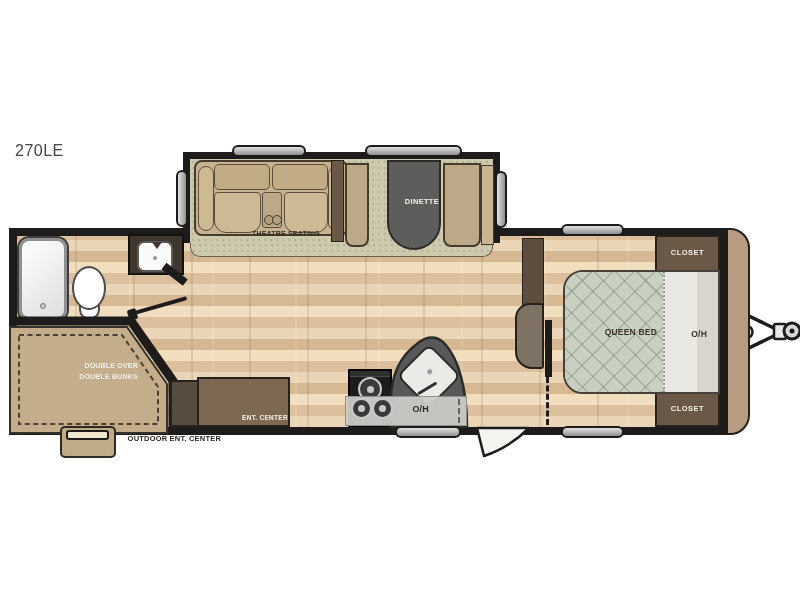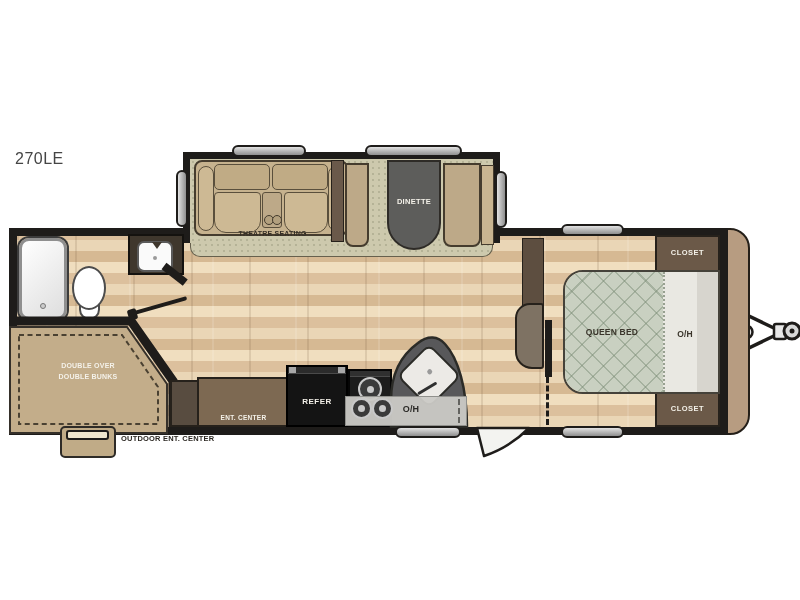--- a/index.html
+++ b/index.html
@@ -1,22 +1,22 @@
 <!DOCTYPE html>
 <html><head>
 <meta charset="utf-8">
 <style>
   html,body{margin:0;padding:0;background:#ffffff;}
   .canvas{position:relative;width:800px;height:600px;background:#ffffff;overflow:hidden;
           font-family:"Liberation Sans", sans-serif;}
   .abs{position:absolute;box-sizing:border-box;}
   .lbl{position:absolute;box-sizing:border-box;font-weight:700;color:#352f26;
-       letter-spacing:.2px;text-align:center;line-height:1.15;white-space:nowrap;}
+       letter-spacing:.2px;text-align:right;line-height:1.15;white-space:nowrap;}
   .lbl-white{color:#f4f1e9;}
-  .model{font-size:16px;font-weight:500;color:#454545;letter-spacing:.5px;margin-top:8px;}
+  .model{font-size:16px;font-weight:500;color:#454545;letter-spacing:.5px;}
   .floor{background-color:#e4cdab;
     background-image:
       repeating-linear-gradient(90deg, rgba(101,74,48,.14) 0 2px, rgba(0,0,0,0) 2px 58px),
       repeating-linear-gradient(90deg, rgba(0,0,0,0) 0 29px, rgba(255,255,255,.12) 29px 31px, rgba(0,0,0,0) 31px 83px),
       repeating-linear-gradient(0deg, #ead6b6 0 11px, #dcc09d 11px 22px, #f0debf 22px 33px, #d6b993 33px 44px);}
   .carpet{background-color:#cdc9ad;
     background-image:radial-gradient(rgba(96,99,72,.22) 1px, rgba(0,0,0,0) 1.4px);
     background-size:6px 6px;}
   .quilt{background-color:#c9d0c1;
     background-image:
@@ -108,26 +108,20 @@
     <polygon points="10,22 113,22 149,74 149,111 10,111" fill="none" stroke="#4a4132" stroke-width="2" stroke-dasharray="5,3.5"></polygon>
   </svg>
   <div class="lbl lbl-white" style="left:38px;top:362px;width:100px;font-size:7px;z-index:6;">DOUBLE OVER</div>
   <div class="lbl lbl-white" style="left:38px;top:373px;width:100px;font-size:7px;z-index:6;">DOUBLE BUNKS</div>
 
   <div class="abs" style="left:170px;top:380px;width:29px;height:47px;background:#584c40;border:2px solid #26211b;z-index:4;"></div>
   <div class="abs" style="left:197px;top:377px;width:93px;height:50px;background:#7d6952;border:2px solid #26211b;z-index:4;">
     <div class="lbl lbl-white" style="left:0;bottom:4px;width:89px;font-size:6.5px;letter-spacing:.3px;">ENT. CENTER</div>
   </div>
 
-  <div class="abs" style="left:286px;top:365px;width:62px;height:62px;background:#141414;border:2px solid #000000;z-index:5;">
-    <div class="abs" style="left:0;top:0;width:58px;height:7px;background:#2b2b2b;border-bottom:1px solid #4a4a4a;"></div>
-    <div class="abs" style="left:1px;top:0;width:7px;height:6px;background:#a8a8a8;"></div>
-    <div class="abs" style="left:50px;top:0;width:7px;height:6px;background:#a8a8a8;"></div>
-    <div class="lbl lbl-white" style="left:0;top:30px;width:58px;font-size:8px;letter-spacing:.5px;">REFER</div>
-  </div>
 
   <div class="abs" style="left:348px;top:369px;width:44px;height:58px;background:#1c1c1c;border:2px solid #060606;z-index:4;">
     <div class="abs" style="left:0;top:0;width:40px;height:6px;background:#303030;border-bottom:1px solid #4a4a4a;"></div>
   </div>
   <div class="abs burner" style="left:358px;top:377px;width:24px;height:24px;z-index:5;"></div>
 
   <svg class="abs" style="left:386px;top:332px;z-index:4;" width="84" height="96" viewBox="0 0 84 96">
     <path d="M5,95 V68 C5,42 14,24 32,11 C42,3 52,4 59,12 C72,26 81,56 81,95 Z" fill="#58585a" stroke="#2b2b27" stroke-width="2.5"></path>
   </svg>
   <div class="abs" style="left:406px;top:353px;width:46px;height:46px;background:#eceae6;border:2.5px solid #2b2b27;
@@ -173,15 +167,15 @@
   </svg>
 
   <div class="abs handle" style="left:561px;top:224px;width:63px;height:12px;z-index:5;"></div>
   <div class="abs handle" style="left:395px;top:426px;width:66px;height:12px;z-index:5;"></div>
   <div class="abs handle" style="left:561px;top:426px;width:63px;height:12px;z-index:5;"></div>
 
   <div class="abs" style="left:60px;top:426px;width:56px;height:32px;background:#c0ab87;border:2.5px solid #2e2b27;
               border-radius:5px;z-index:5;">
     <div class="abs" style="left:4px;top:2px;width:43px;height:10px;background:#efe6cd;border:2.5px solid #1e1c1a;border-radius:3px;"></div>
   </div>
-  <div class="lbl" style="left:121px;top:435px;width:100px;font-size:7.5px;text-align:left;color:#2b2722;z-index:5;">OUTDOOR ENT. CENTER</div>
+  <div class="lbl" style="left:121px;top:435px;width:100px;font-size:7.5px;text-align:right;color:#2b2722;z-index:5;">OUTDOOR ENT. CENTER</div>
 
 </div>
 
 </body></html>

